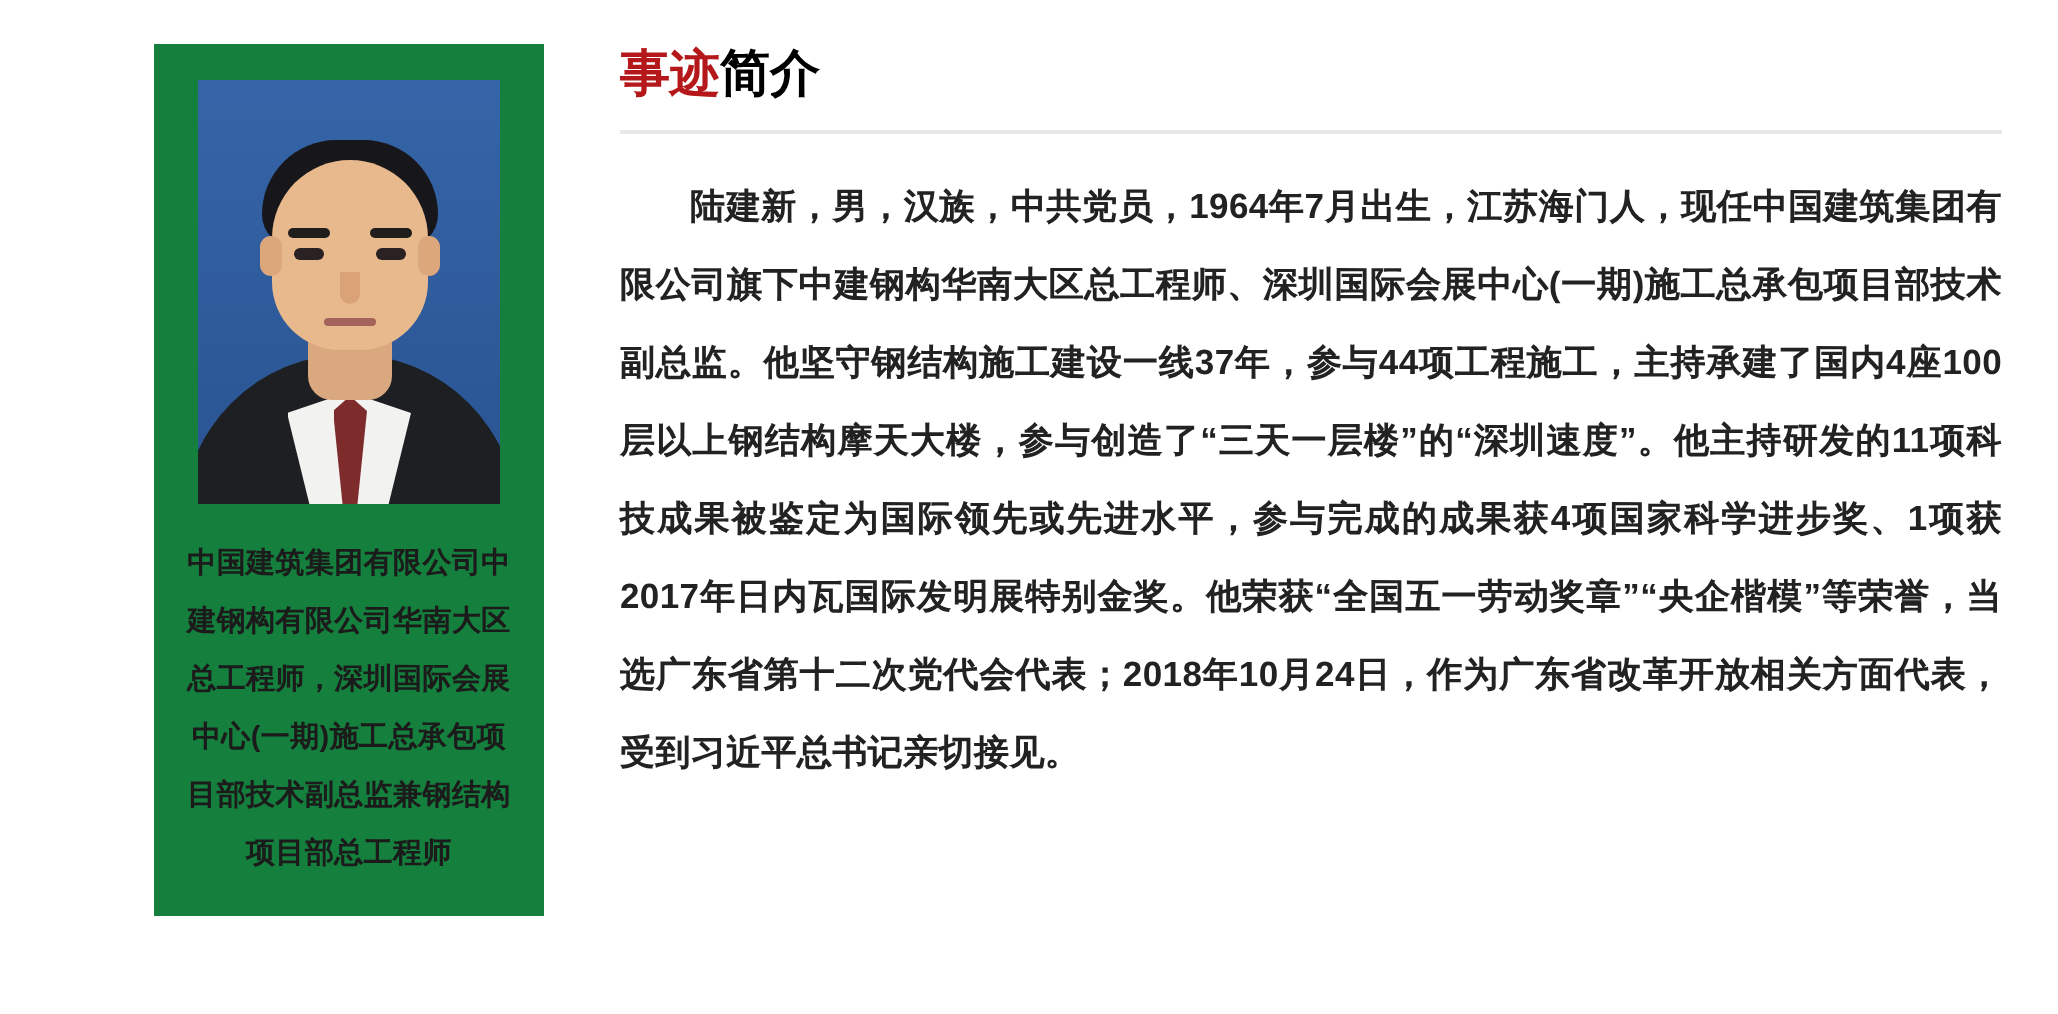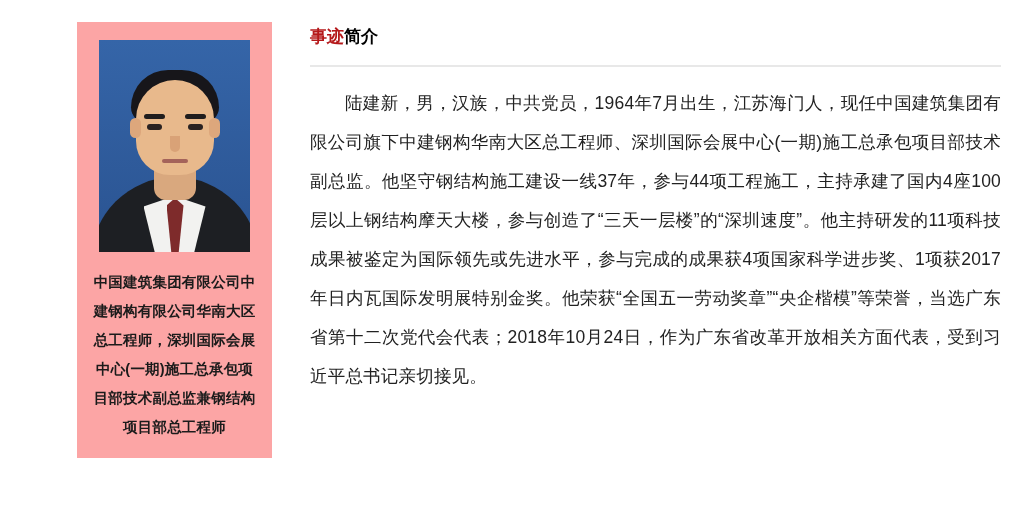--- a/index.html
+++ b/index.html
@@ -19,21 +19,21 @@
     height: 507px;
     background: #ffffff;
     display: flex;
     align-items: flex-start;
   }
   
   .profile-card {
     width: 195px;
     margin-left: 77px;
     margin-top: 22px;
-    background: #fca5a5;
+    background: #15803d;
     padding: 18px 12px 16px 12px;
     box-sizing: border-box;
     display: flex;
     flex-direction: column;
     align-items: center;
   }
   .portrait {
     width: 151px;
     height: 212px;
     background: #2f5d9e;
@@ -169,36 +169,37 @@
   
   .content {
     flex: 1;
     margin-left: 38px;
     margin-top: 20px;
     margin-right: 28px;
   }
   .section-title {
     display: flex;
     align-items: center;
-    font-size: 17px;
+    font-size: 25px;
     font-weight: bold;
     line-height: 34px;
     border-bottom: 2px solid #e8e8e8;
     padding-bottom: 11px;
   }
   .section-title .t1 { color: #b5181a; }
   .section-title .t2 { color: #000000; }
   .article {
     margin-top: 17px;
     font-size: 17.5px;
     line-height: 39px;
     color: #222222;
     text-align: justify;
     text-indent: 2em;
     letter-spacing: 0.2px;
+    font-weight: bold;
   }
 </style>
 </head>
 <body>
 
 <div class="page">
 
   <div class="profile-card">
     <div class="portrait">
       <div class="bg"></div>

